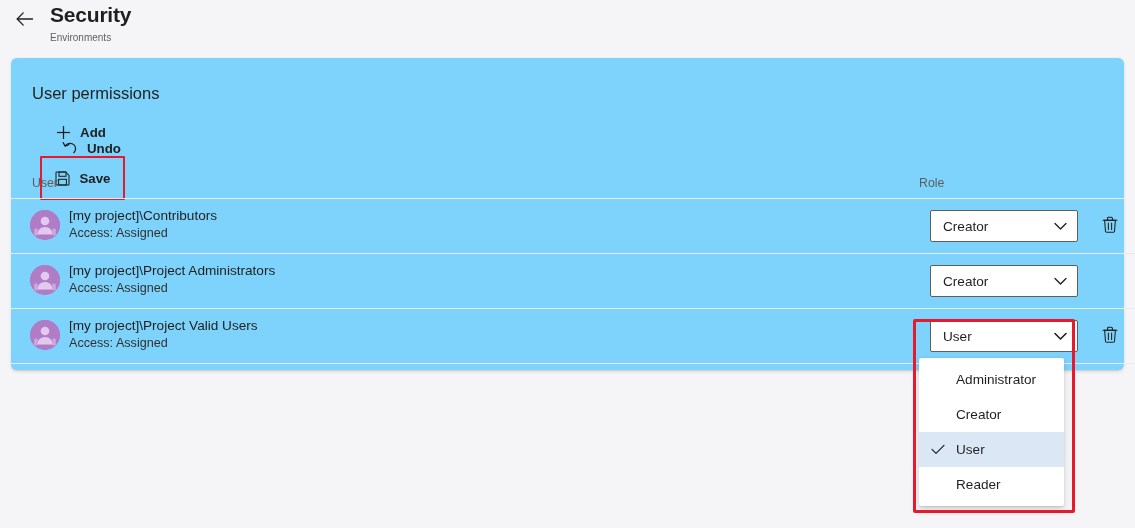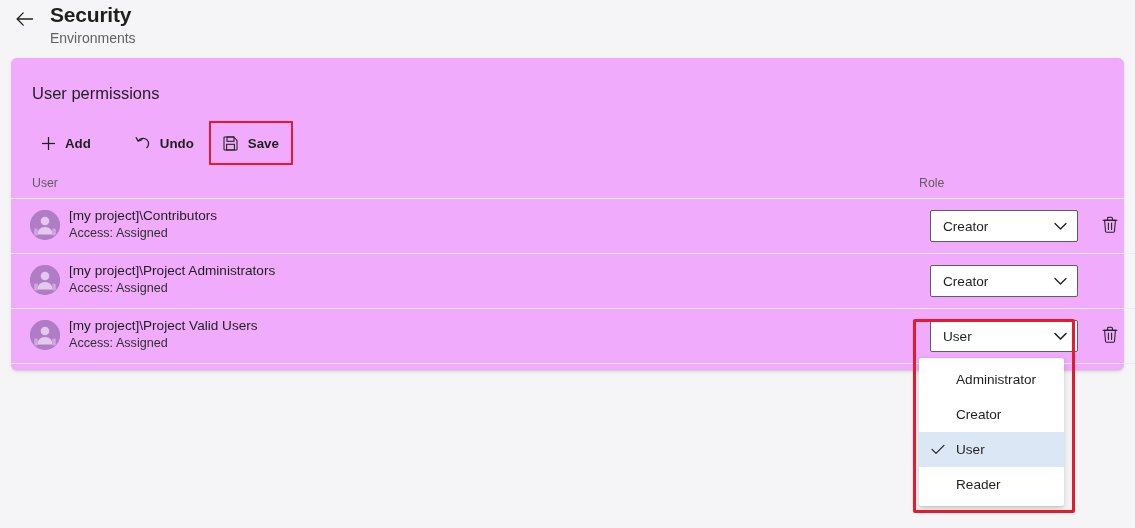--- a/index.html
+++ b/index.html
@@ -43,33 +43,33 @@
     font-size: 21px;
     font-weight: 600;
     letter-spacing: -0.2px;
     color: #201f1e;
     line-height: 26px;
   }
   #header-subtitle {
     position: absolute;
     left: 50px;
     top: 30px;
-    font-size: 14px;
+    font-size: 10px;
     color: #616161;
     line-height: 16px;
   }
 
   
   #permissions-card {
     position: absolute;
     left: 11px;
     top: 58px;
     width: 1113px;
     height: 312px;
-    background: #f0abfc;
+    background: #7dd3fc;
     border-radius: 6px;
     box-shadow: 0 1.6px 3.6px rgba(0,0,0,0.10), 0 0.3px 0.9px rgba(0,0,0,0.08);
     box-sizing: border-box;
   }
 
   #card-title {
     position: absolute;
     left: 21px;
     top: 26px;
     font-size: 16.5px;
@@ -78,20 +78,21 @@
   }
 
   
   #toolbar {
     position: absolute;
     left: 18px;
     top: 66px;
     height: 38px;
     display: flex;
     align-items: center;
+    flex-direction: column;
   }
   .toolbar-button {
     display: flex;
     align-items: center;
     gap: 9px;
     height: 32px;
     padding: 0 11px;
     font-size: 13.3px;
     font-weight: 600;
     color: #201f1e;

